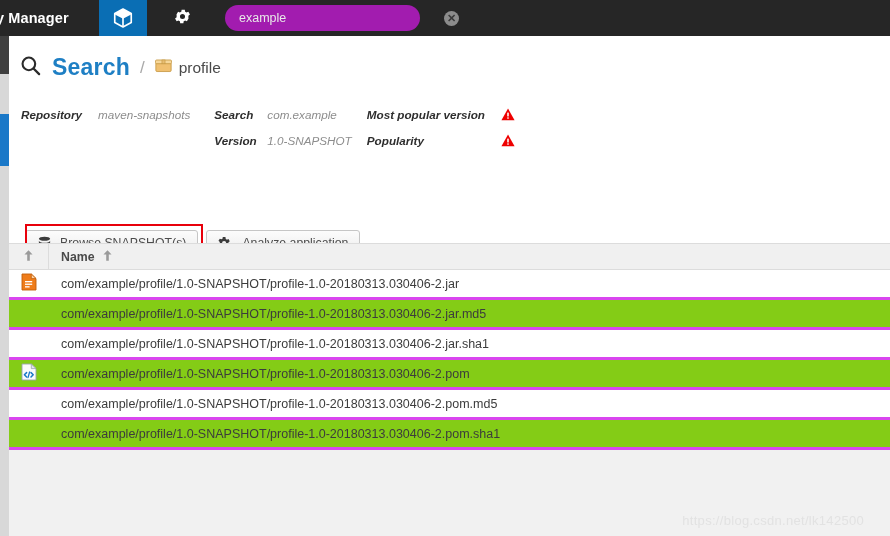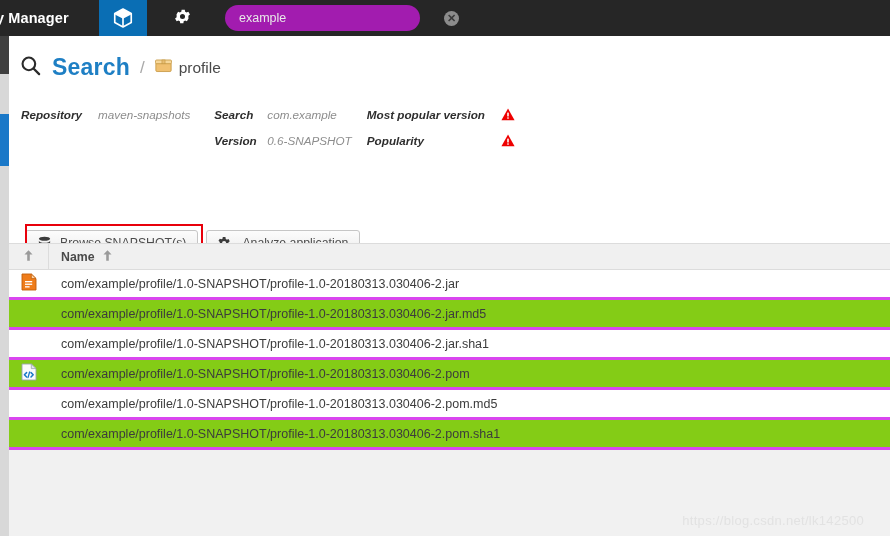--- a/index.html
+++ b/index.html
@@ -222,21 +222,21 @@
                 <rect x="7.1" y="5.2" width="1.8" height="4.6" rx="0.6" fill="#ffffff"></rect>
                 <rect x="7.1" y="10.6" width="1.8" height="1.9" rx="0.6" fill="#ffffff"></rect>
               </svg>
             </span>
           </td>
         </tr>
         <tr>
           <td></td>
           <td></td>
           <td class="m-lab">Version</td>
-          <td class="m-val">0.6-SNAPSHOT</td>
+          <td class="m-val">1.0-SNAPSHOT</td>
           <td class="m-lab">Popularity</td>
           <td>
             <span class="warn-tri">
               <svg width="14" height="13" viewBox="0 0 16 15">
                 <path d="M8 0.6 15.6 14.2H0.4z" fill="#ee0000"></path>
                 <rect x="7.1" y="5.2" width="1.8" height="4.6" rx="0.6" fill="#ffffff"></rect>
                 <rect x="7.1" y="10.6" width="1.8" height="1.9" rx="0.6" fill="#ffffff"></rect>
               </svg>
             </span>
           </td>

